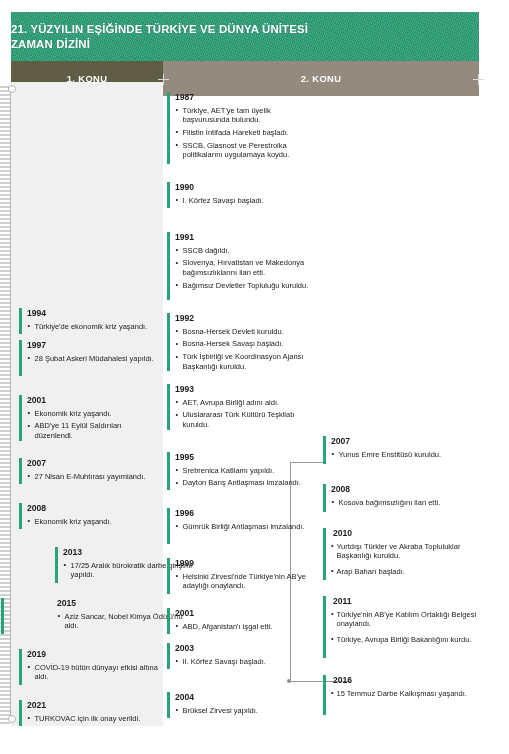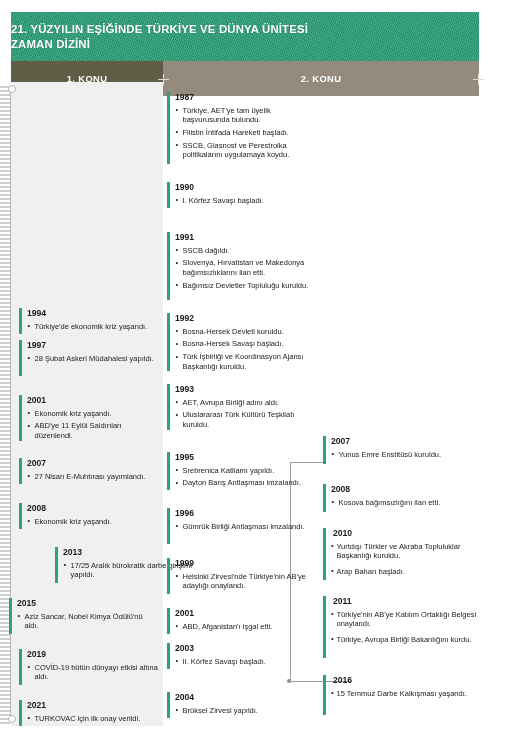--- a/index.html
+++ b/index.html
@@ -175,21 +175,21 @@
   <div class="entry" style="left:19px;top:547px;width:140px;margin-left:36px;">
     <div class="bar" style="height:36px;"></div>
     <div class="body">
       <div class="yr">2013</div>
       <ul class="items">
         <li>17/25 Aralık bürokratik darbe girişimi yapıldı.</li>
       </ul>
     </div>
   </div>
 
-  <div class="entry" style="left:9px;top:598px;width:140px;">
+  <div class="entry" style="left:1px;top:598px;width:140px;padding-left:48px;">
     <div class="bar" style="height:36px;"></div>
     <div class="body">
       <div class="yr">2015</div>
       <ul class="items">
         <li>Aziz Sancar, Nobel Kimya Ödülü'nü aldı.</li>
       </ul>
     </div>
   </div>
 
   <div class="entry" style="left:19px;top:649px;width:140px;">

